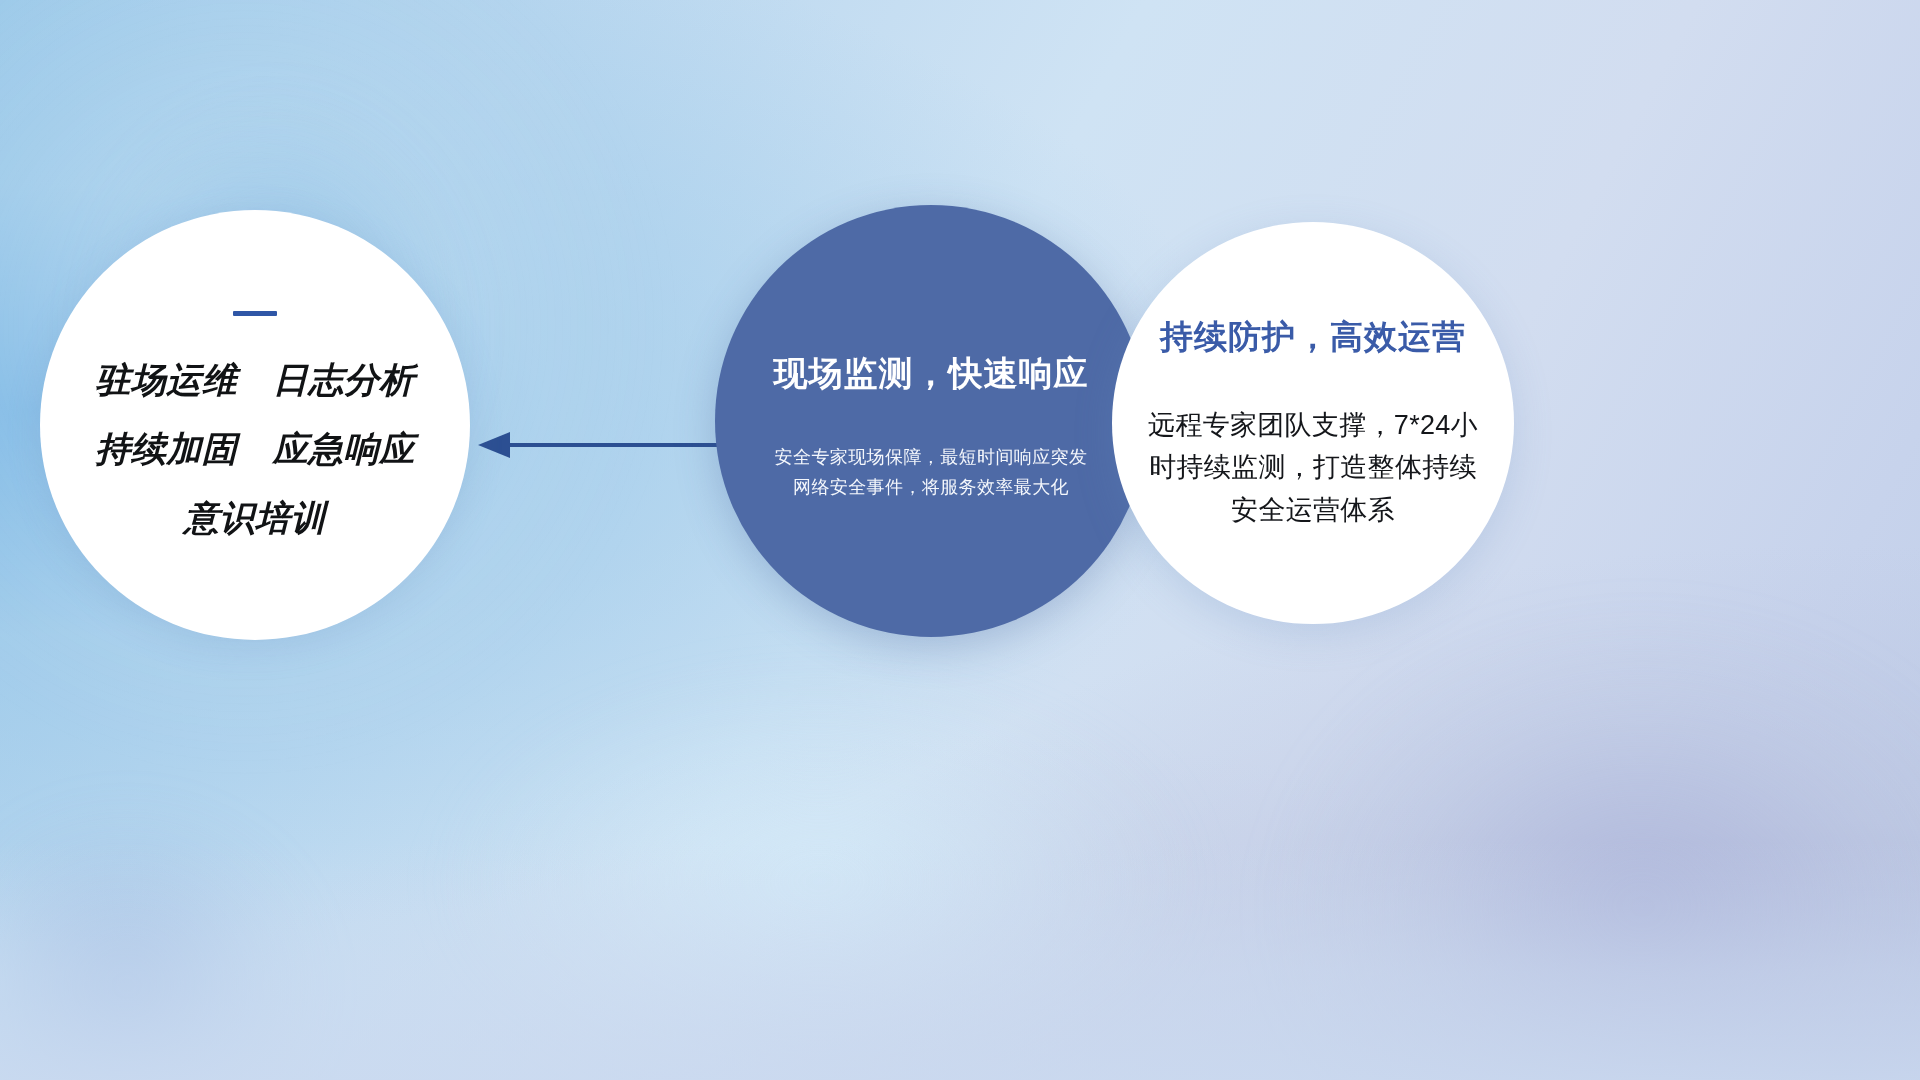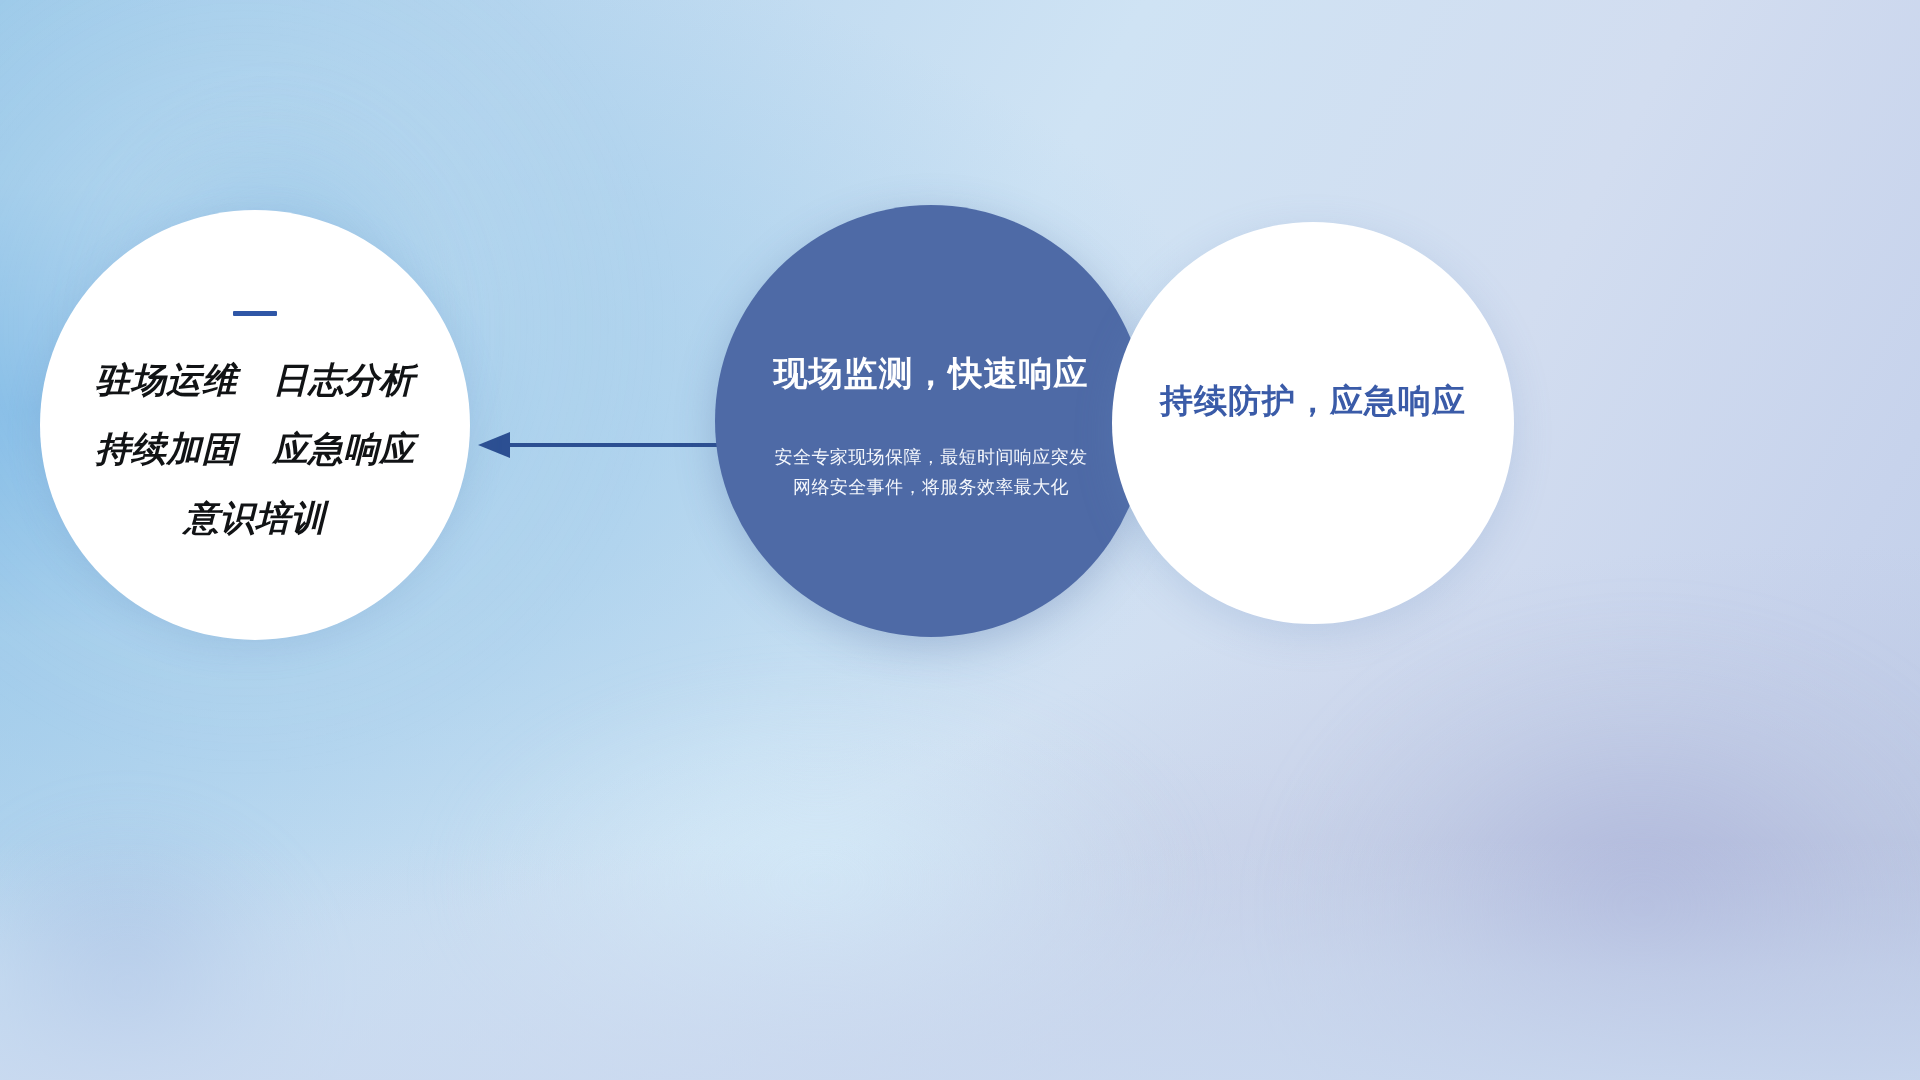--- a/index.html
+++ b/index.html
@@ -130,14 +130,15 @@
   <div class="kw-line">持续加固　应急响应</div>
   <div class="kw-line">意识培训</div>
 </div>
 
 <div class="circle" id="circle-field-monitor">
   <div class="headline">现场监测，快速响应</div>
   <div class="body">安全专家现场保障，最短时间响应突发网络安全事件，将服务效率最大化</div>
 </div>
 
 <div class="circle" id="circle-continuous-ops">
-  <div class="headline">持续防护，应急响应</div>
+  <div class="headline">持续防护，高效运营</div>
+  <div class="body">远程专家团队支撑，7*24小时持续监测，打造整体持续安全运营体系</div>
 </div>
 
 </body></html>

